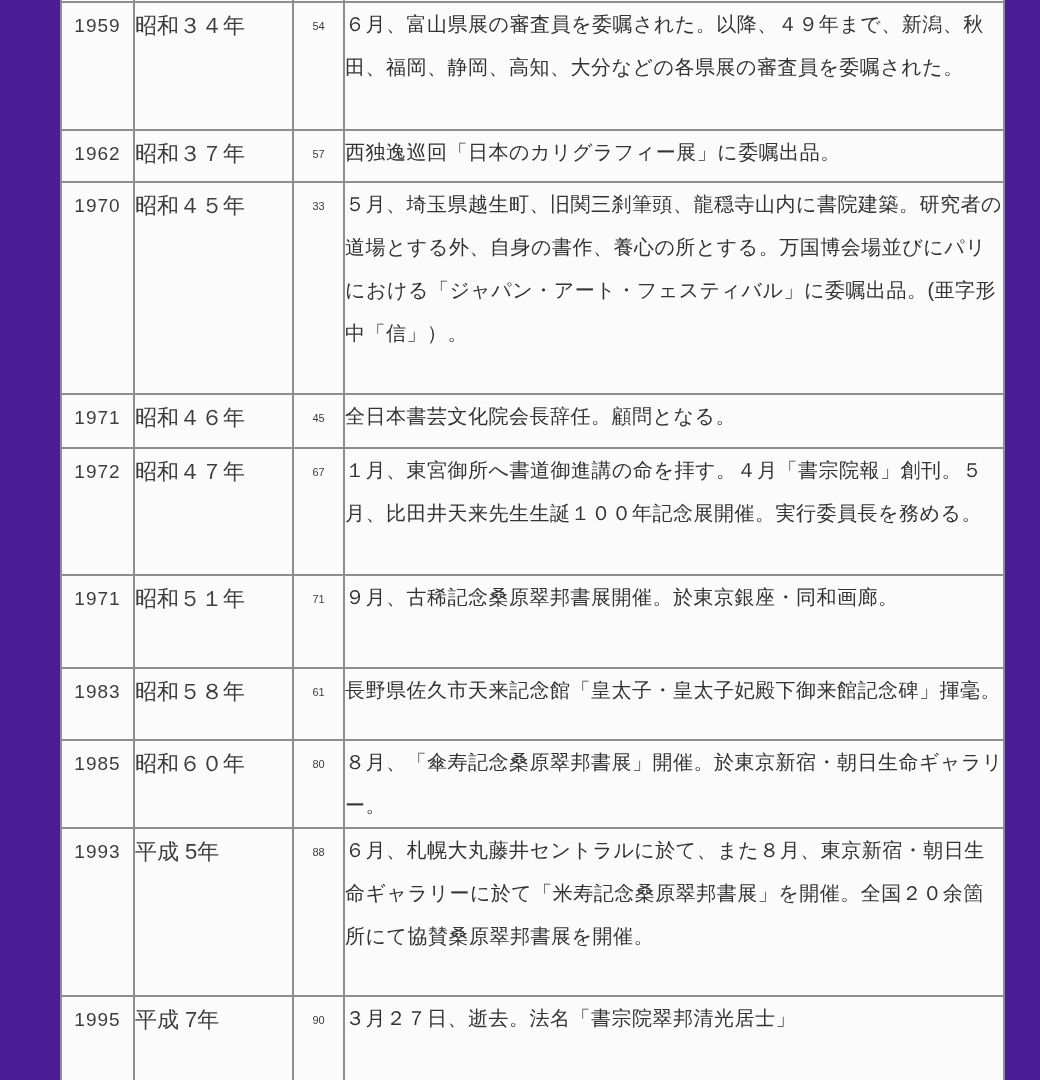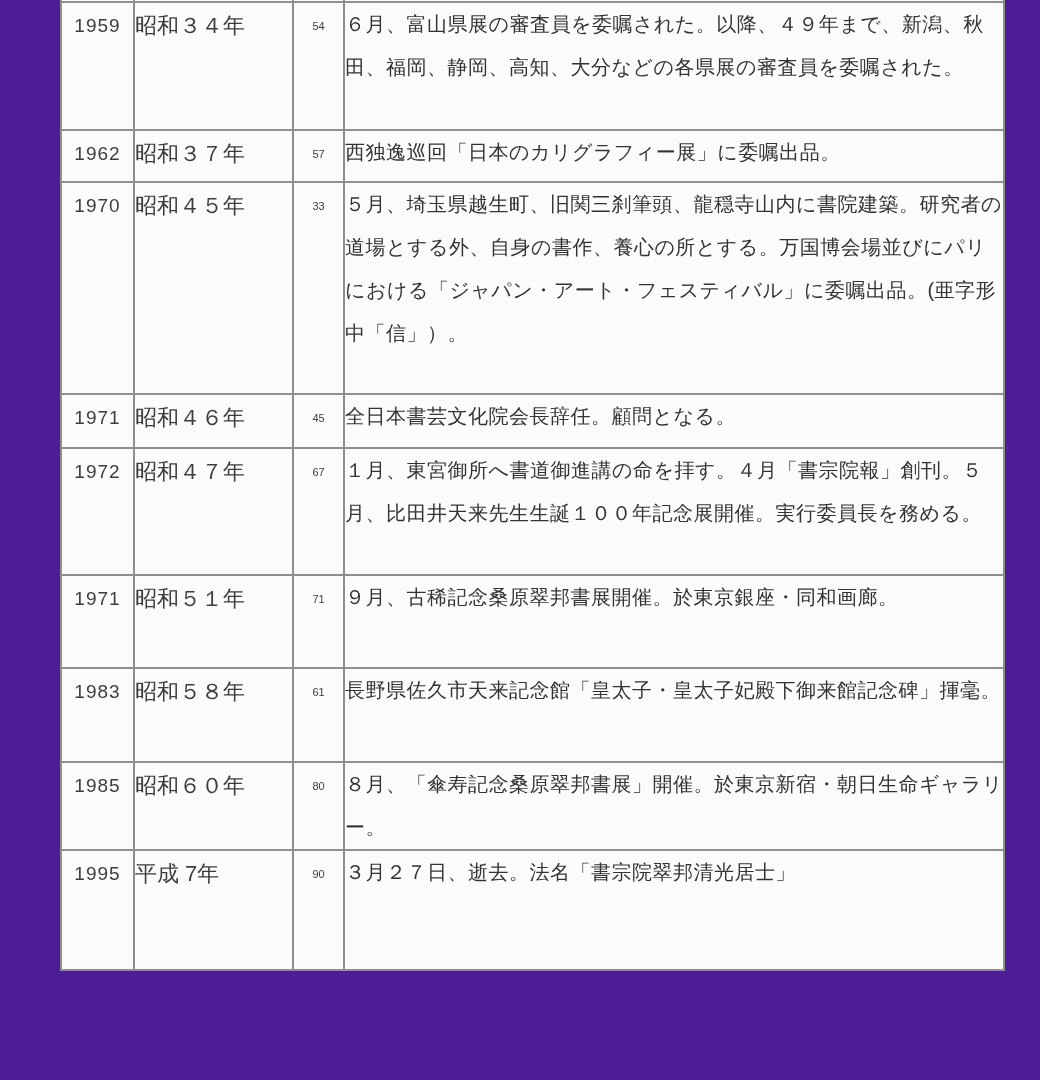--- a/index.html
+++ b/index.html
@@ -63,21 +63,21 @@
     letter-spacing: 0.5px;
   }
   tr.stub { height: 8px; }
   tr.stub td { border-top: none; }
   tr.r1  { height: 128px; }
   tr.r2  { height: 52px;  }
   tr.r3  { height: 212px; border-radius: 8px; }
   tr.r4  { height: 54px; padding-left: 15px;  }
   tr.r5  { height: 127px; }
   tr.r6  { height: 93px;  }
-  tr.r7  { height: 94px;  }
+  tr.r7  { height: 72px;  }
   tr.r8  { height: 82px;  }
   tr.r9  { height: 168px; }
   tr.r10 { height: 120px; }
 </style>
 </head>
 <body>
 
 <div class="page">
   <table class="chrono">
     <colgroup>
@@ -143,20 +143,26 @@
         <td class="desc">長野県佐久市天来記念館「皇太子・皇太子妃殿下御来館記念碑」揮毫。</td>
       </tr>
 
       <tr class="r8">
         <td class="year">1985</td>
         <td class="era">昭和６０年</td>
         <td class="age">80</td>
         <td class="desc">８月、「傘寿記念桑原翠邦書展」開催。於東京新宿・朝日生命ギャラリー。</td>
       </tr>
 
+      <tr class="r9">
+        <td class="year">1993</td>
+        <td class="era">平成 5年</td>
+        <td class="age">88</td>
+        <td class="desc">６月、札幌大丸藤井セントラルに於て、また８月、東京新宿・朝日生命ギャラリーに於て「米寿記念桑原翠邦書展」を開催。全国２０余箇所にて協賛桑原翠邦書展を開催。</td>
+      </tr>
 
       <tr class="r10">
         <td class="year">1995</td>
         <td class="era">平成 7年</td>
         <td class="age">90</td>
         <td class="desc">３月２７日、逝去。法名「書宗院翠邦清光居士」</td>
       </tr>
     </tbody>
   </table>
 </div>

